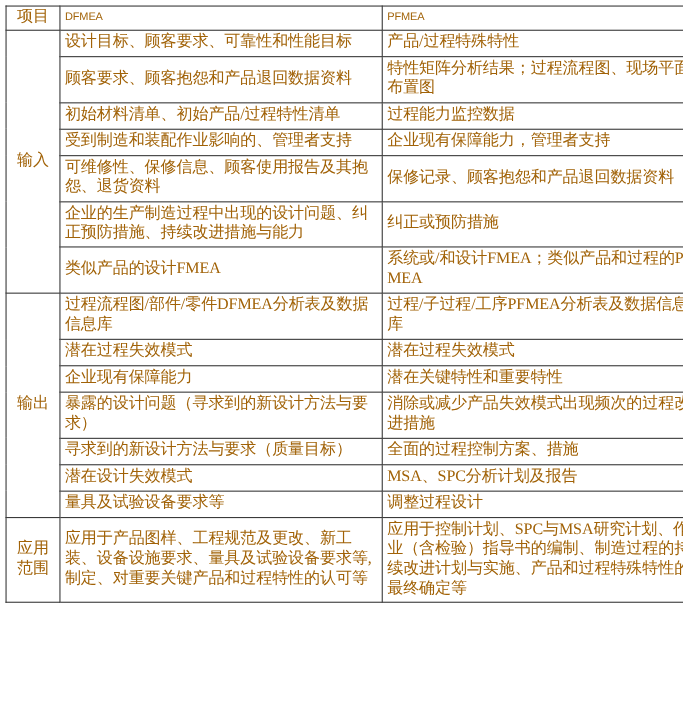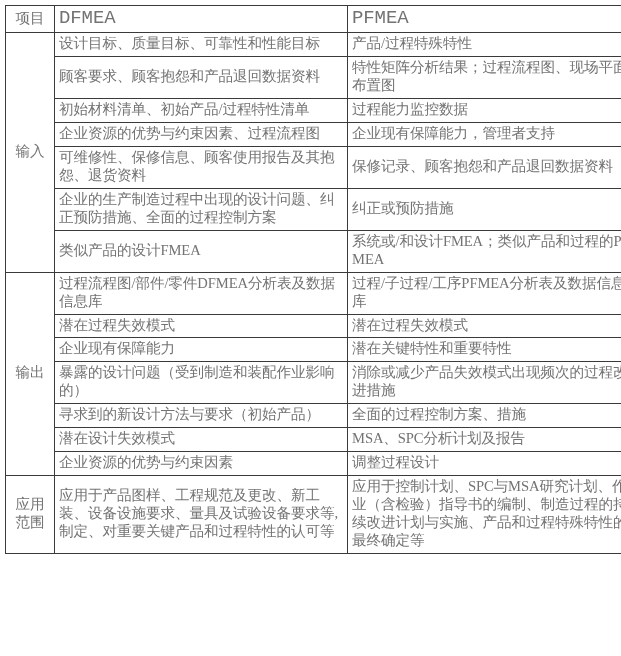--- a/index.html
+++ b/index.html
@@ -24,21 +24,21 @@
     table-layout: fixed;
     width: 611px;
     border: 1.5px solid #1a1a1a;
   }
   table.fmea-table td {
     border: 1px solid #3a3a3a;
     padding: 2px 4px 3px 4px;
     vertical-align: middle;
     font-size: 14.6px;
     line-height: 1.23;
-    color: #737373;
+    color: #a16207;
     letter-spacing: -0.1px;
     word-break: break-all;
     margin-top: 48px;
   }
   td.col-label {
     width: 40px;
     text-align: center;
     vertical-align: middle;
     padding: 2px 2px;
     line-height: 1.2;
@@ -47,94 +47,94 @@
   td.col-p { width: 285px; }
 
   
   tr.header-row td {
     font-size: 14.6px;
     padding-top: 1px;
     padding-bottom: 2px;
   }
   tr.header-row td.col-d,
   tr.header-row td.col-p {
-    font-family: Liberation Mono, monospace;
-    font-size: 19px;
+    font-family: Liberation Sans, sans-serif;
+    font-size: 10px;
   }
   .section-top td {
     border-top: 1.5px solid #1a1a1a;
   }
 </style>
 </head>
 <body>
 
 <div id="comparison-table-wrap">
   <table class="fmea-table">
     <tbody id="table-body">
         <tr class="header-row">
           <td class="col-label">项目</td>
           <td class="col-d">DFMEA</td>
           <td class="col-p">PFMEA</td>
         </tr>
         <tr>
           <td class="col-label" rowspan="7">输入</td>
-          <td class="col-d">设计目标、质量目标、可靠性和性能目标</td>
+          <td class="col-d">设计目标、顾客要求、可靠性和性能目标</td>
           <td class="col-p">产品/过程特殊特性</td>
         </tr>
         <tr>
           <td class="col-d">顾客要求、顾客抱怨和产品退回数据资料</td>
           <td class="col-p">特性矩阵分析结果；过程流程图、现场平面布置图</td>
         </tr>
         <tr>
           <td class="col-d">初始材料清单、初始产品/过程特性清单</td>
           <td class="col-p">过程能力监控数据</td>
         </tr>
         <tr>
-          <td class="col-d">企业资源的优势与约束因素、过程流程图</td>
+          <td class="col-d">受到制造和装配作业影响的、管理者支持</td>
           <td class="col-p">企业现有保障能力，管理者支持</td>
         </tr>
         <tr>
           <td class="col-d">可维修性、保修信息、顾客使用报告及其抱怨、退货资料</td>
           <td class="col-p">保修记录、顾客抱怨和产品退回数据资料</td>
         </tr>
         <tr>
-          <td class="col-d">企业的生产制造过程中出现的设计问题、纠正预防措施、全面的过程控制方案</td>
+          <td class="col-d">企业的生产制造过程中出现的设计问题、纠正预防措施、持续改进措施与能力</td>
           <td class="col-p">纠正或预防措施</td>
         </tr>
         <tr>
           <td class="col-d">类似产品的设计FMEA</td>
           <td class="col-p">系统或/和设计FMEA；类似产品和过程的PFMEA</td>
         </tr>
         <tr class="section-top">
           <td class="col-label" rowspan="7">输出</td>
           <td class="col-d">过程流程图/部件/零件DFMEA分析表及数据信息库</td>
           <td class="col-p">过程/子过程/工序PFMEA分析表及数据信息库</td>
         </tr>
         <tr>
           <td class="col-d">潜在过程失效模式</td>
           <td class="col-p">潜在过程失效模式</td>
         </tr>
         <tr>
           <td class="col-d">企业现有保障能力</td>
           <td class="col-p">潜在关键特性和重要特性</td>
         </tr>
         <tr>
-          <td class="col-d">暴露的设计问题（受到制造和装配作业影响的）</td>
+          <td class="col-d">暴露的设计问题（寻求到的新设计方法与要求）</td>
           <td class="col-p">消除或减少产品失效模式出现频次的过程改进措施</td>
         </tr>
         <tr>
-          <td class="col-d">寻求到的新设计方法与要求（初始产品）</td>
+          <td class="col-d">寻求到的新设计方法与要求（质量目标）</td>
           <td class="col-p">全面的过程控制方案、措施</td>
         </tr>
         <tr>
           <td class="col-d">潜在设计失效模式</td>
           <td class="col-p">MSA、SPC分析计划及报告</td>
         </tr>
         <tr>
-          <td class="col-d">企业资源的优势与约束因素</td>
+          <td class="col-d">量具及试验设备要求等</td>
           <td class="col-p">调整过程设计</td>
         </tr>
         <tr class="section-top">
           <td class="col-label" rowspan="1">应用范围</td>
           <td class="col-d">应用于产品图样、工程规范及更改、新工装、设备设施要求、量具及试验设备要求等, 制定、对重要关键产品和过程特性的认可等</td>
           <td class="col-p">应用于控制计划、SPC与MSA研究计划、作业（含检验）指导书的编制、制造过程的持续改进计划与实施、产品和过程特殊特性的最终确定等</td>
         </tr>
       </tbody>
   </table>
 </div>

